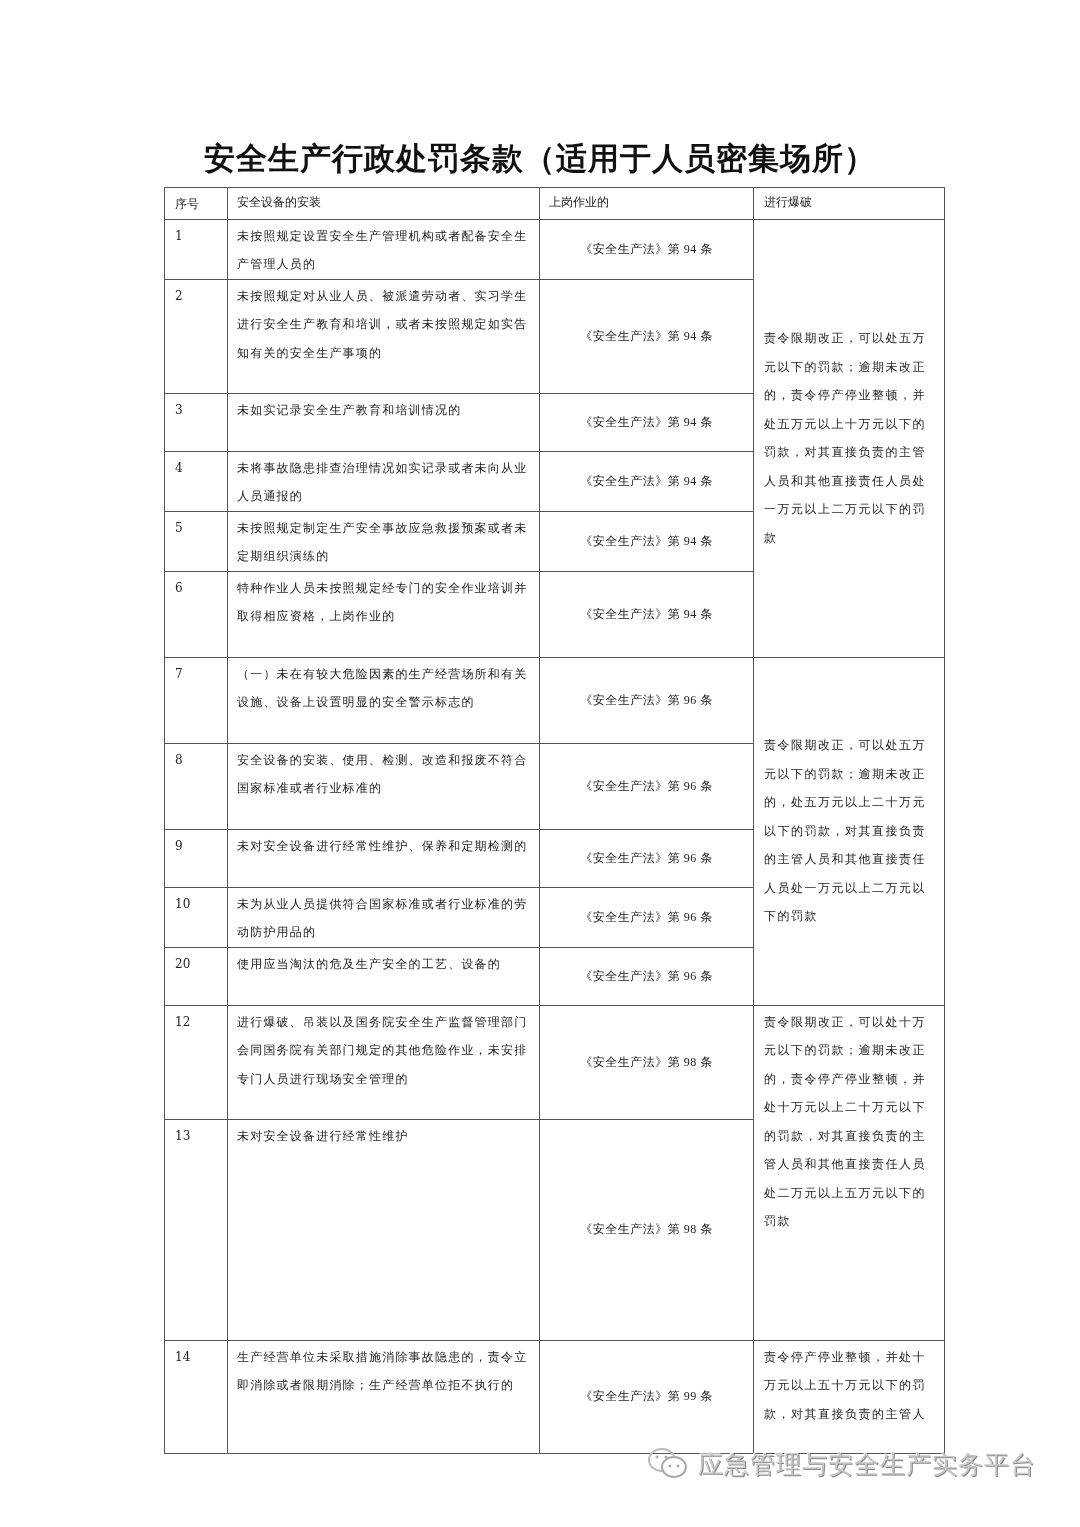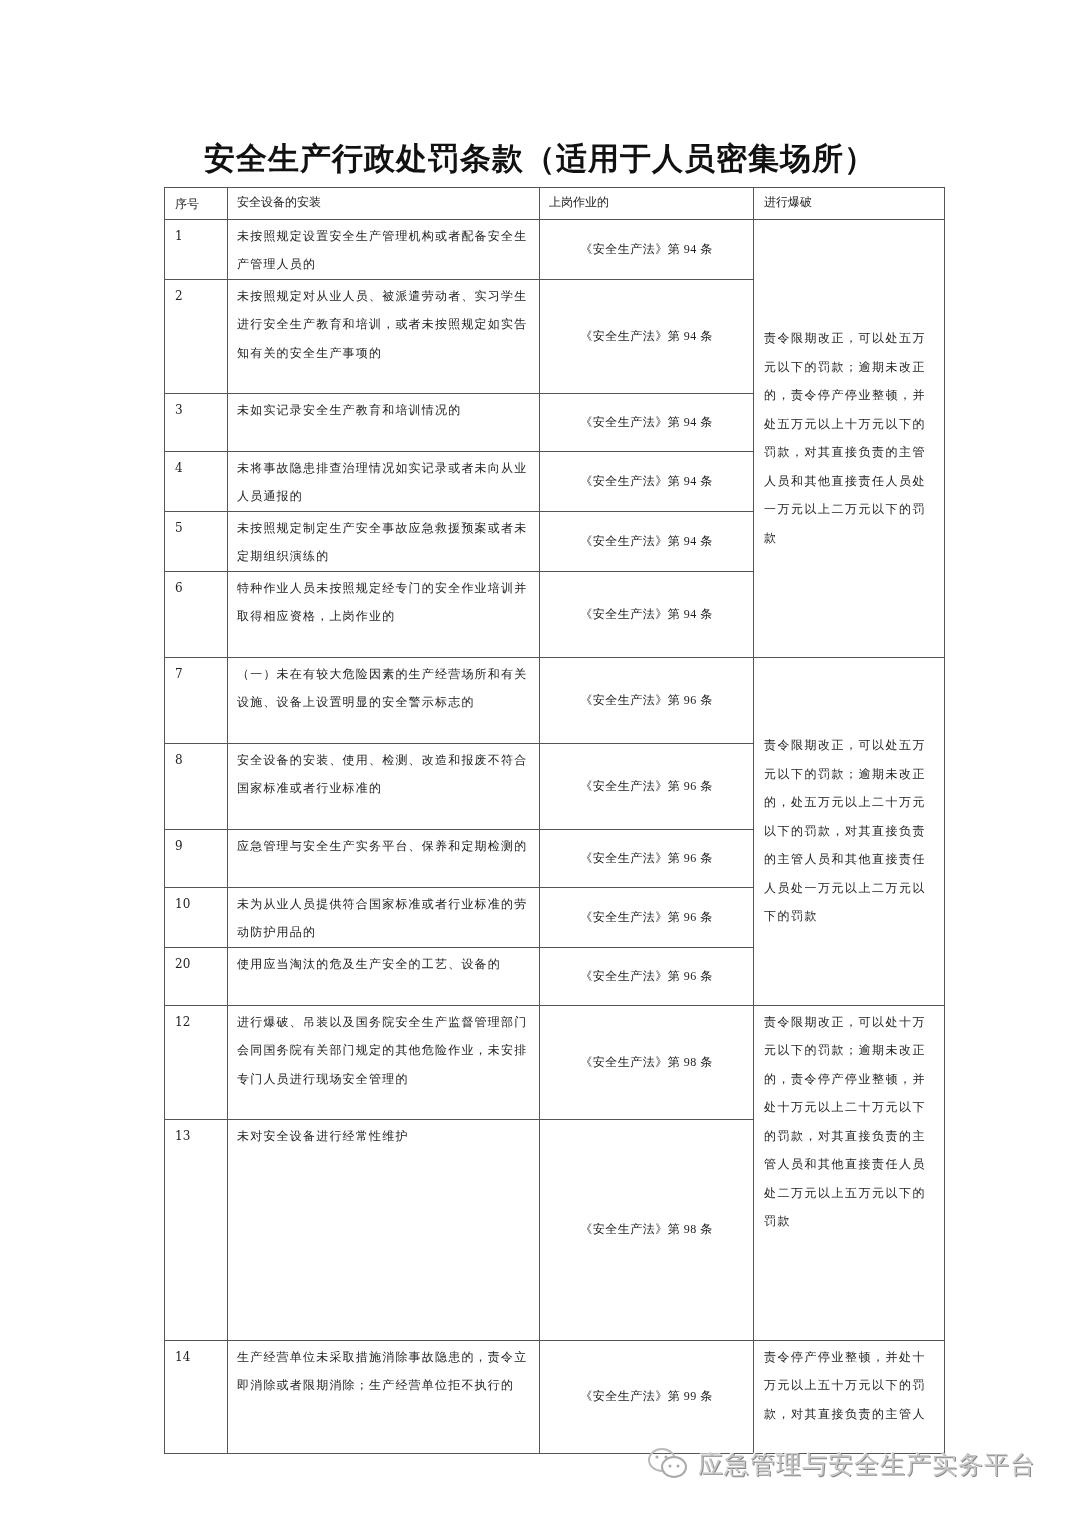--- a/index.html
+++ b/index.html
@@ -77,21 +77,21 @@
     <td class="basis">《安全生产法》第 96 条</td>
     <td class="pen" rowspan="5">责令限期改正，可以处五万元以下的罚款；逾期未改正的，处五万元以上二十万元以下的罚款，对其直接负责的主管人员和其他直接责任人员处一万元以上二万元以下的罚款</td>
   </tr>
   <tr style="height:86px">
     <td class="pad-no">8</td>
     <td class="pad-desc">安全设备的安装、使用、检测、改造和报废不符合国家标准或者行业标准的</td>
     <td class="basis">《安全生产法》第 96 条</td>
   </tr>
   <tr style="height:58px">
     <td class="pad-no">9</td>
-    <td class="pad-desc">应急管理与安全生产实务平台、保养和定期检测的</td>
+    <td class="pad-desc">未对安全设备进行经常性维护、保养和定期检测的</td>
     <td class="basis">《安全生产法》第 96 条</td>
   </tr>
   <tr style="height:57px">
     <td class="pad-no">10</td>
     <td class="pad-desc">未为从业人员提供符合国家标准或者行业标准的劳动防护用品的</td>
     <td class="basis">《安全生产法》第 96 条</td>
   </tr>
   <tr style="height:58px">
     <td class="pad-no">20</td>
     <td class="pad-desc">使用应当淘汰的危及生产安全的工艺、设备的</td>

